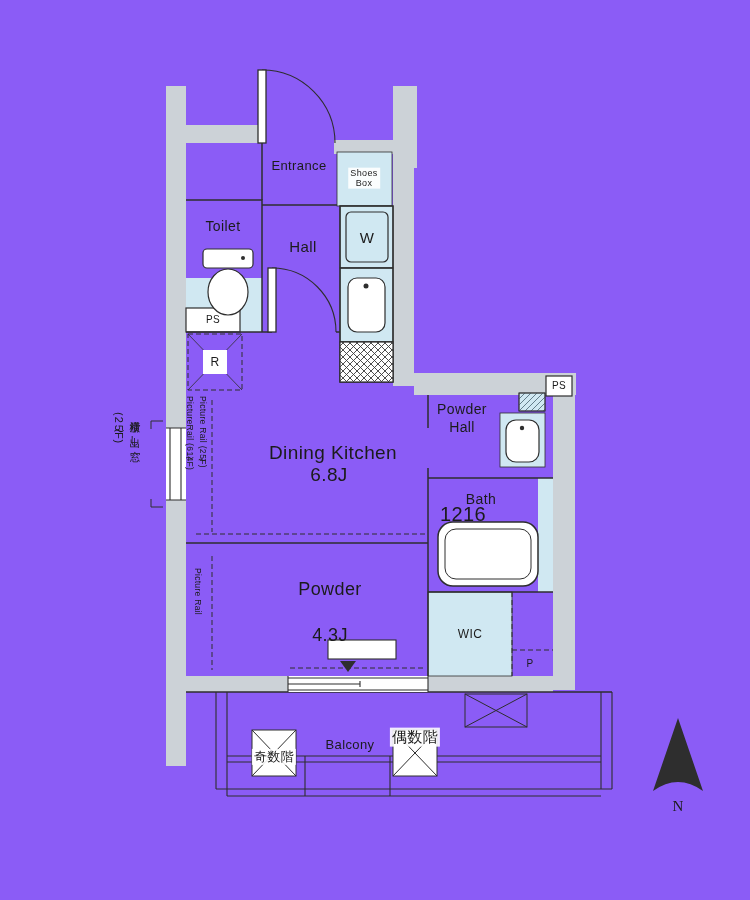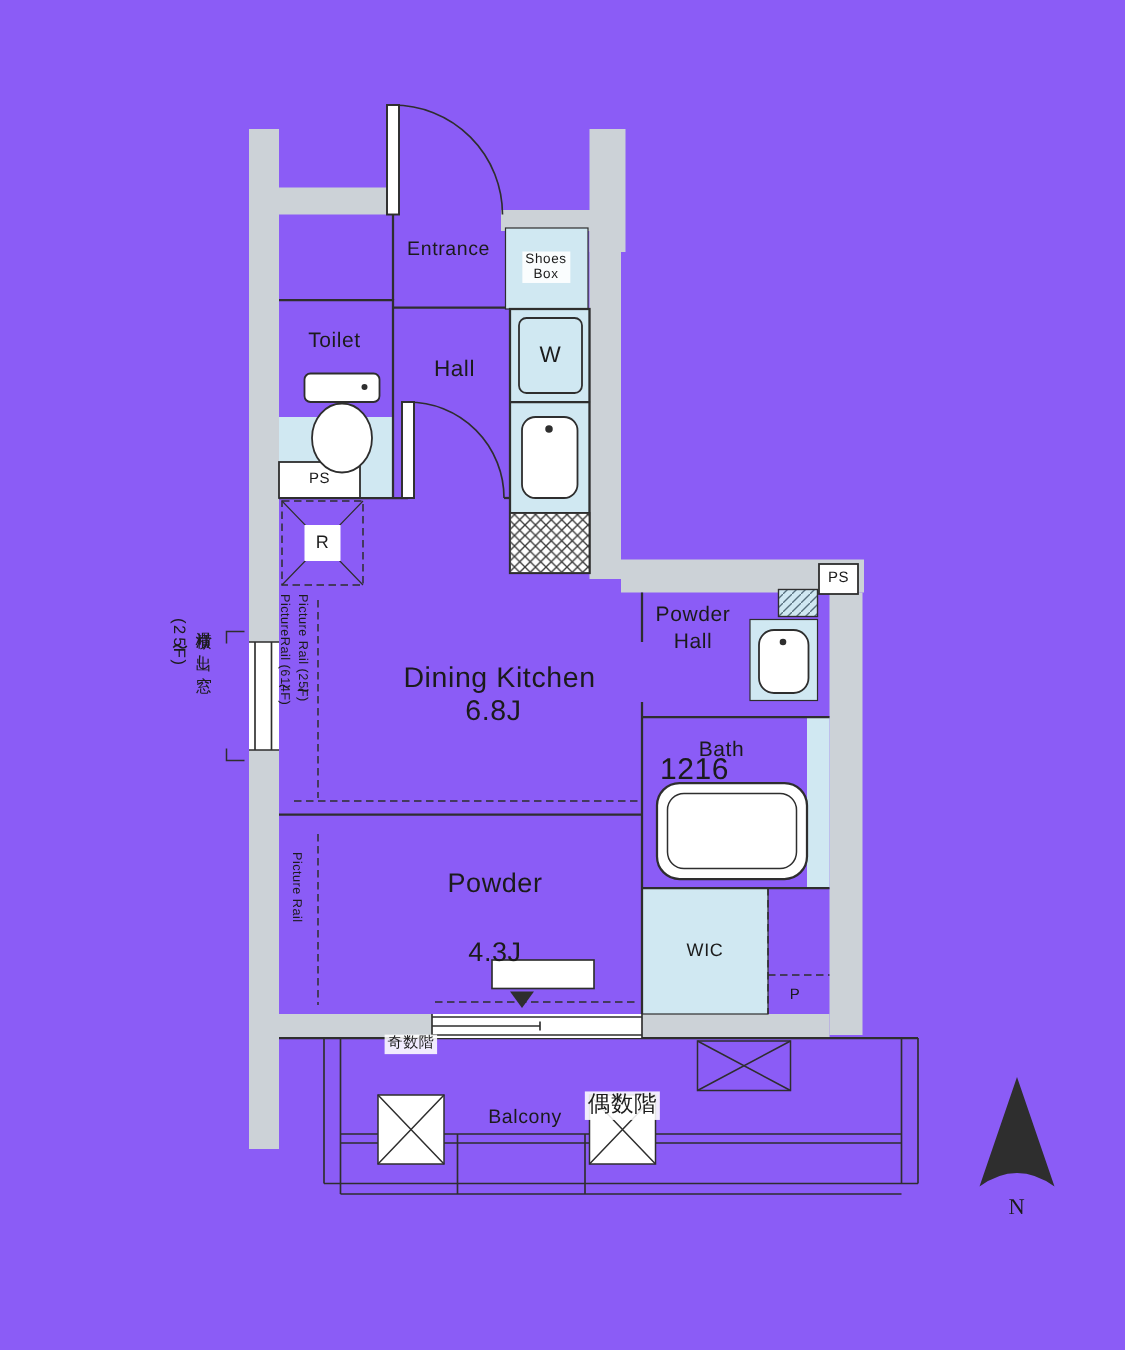--- a/index.html
+++ b/index.html
@@ -184,21 +184,21 @@
   </div>
   <div class="lbl" style="left:559px;top:386px;font-size:10px">PS</div>
   <div class="lbl" style="left:481px;top:500px;font-size:14px">Bath</div>
   <div class="lbl" style="left:463px;top:514px;font-size:20px">1216</div>
   <div class="lbl" style="left:330px;top:589px;font-size:18px">Powder</div>
   <div class="lbl" style="left:330px;top:635px;font-size:18px">4.3J</div>
   <div class="lbl" style="left:470px;top:634px;font-size:12px">WIC</div>
   <div class="lbl" style="left:530px;top:664px;font-size:10px">P</div>
   <div class="lbl" style="left:350px;top:745px;font-size:13px">Balcony</div>
 
-  <div class="lbl chip" style="left:274px;top:696px;font-size:10px">奇数階</div>
+  <div class="lbl chip" style="left:274px;top:757px;font-size:13px">奇数階</div>
   <div class="lbl chip" style="left:415px;top:737px;font-size:15px">偶数階</div>
 
   <div class="vlbl" style="left:110px;top:412px;font-size:11px">
     <div>横滑り出し窓</div>
     <div>(2〜5F)</div>
   </div>
   <div class="vlbl" style="left:184px;top:396px;font-size:8.5px;letter-spacing:.3px">
     <div>Picture Rail (2〜5F)</div>
     <div>PictureRail (6〜14F)</div>
   </div>

